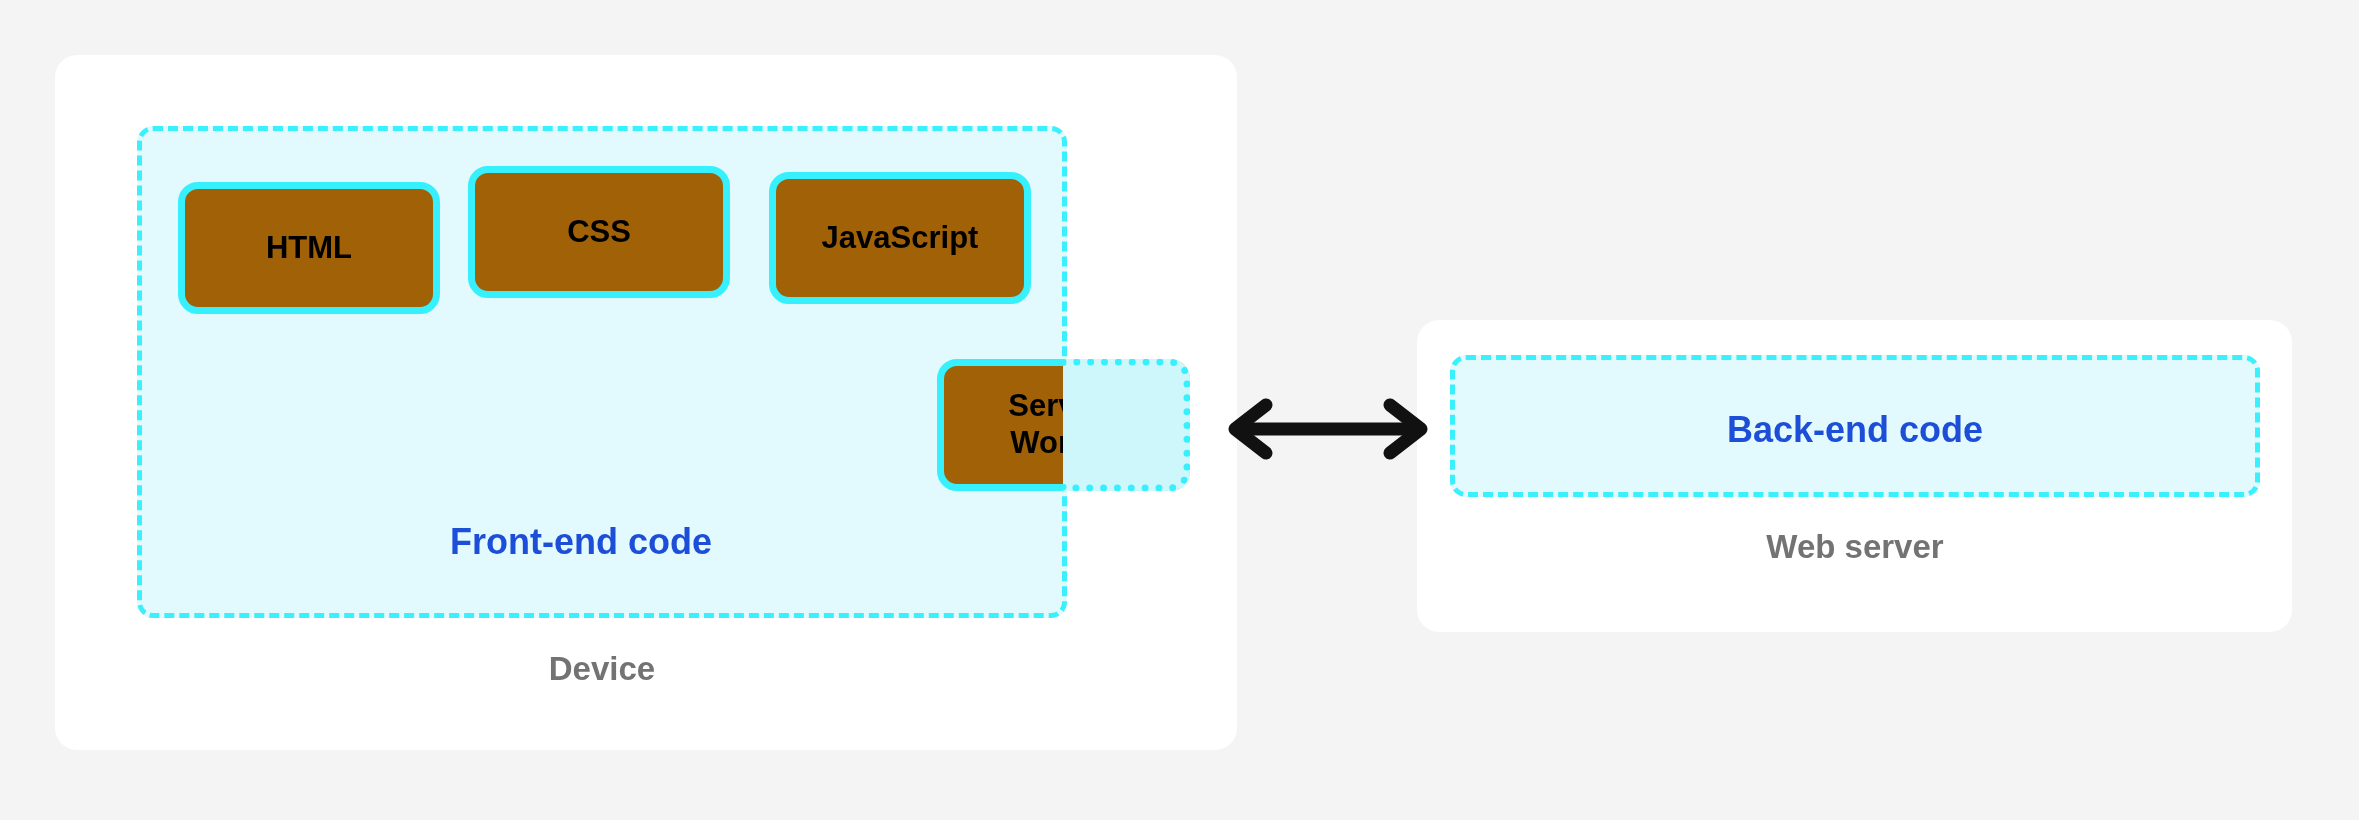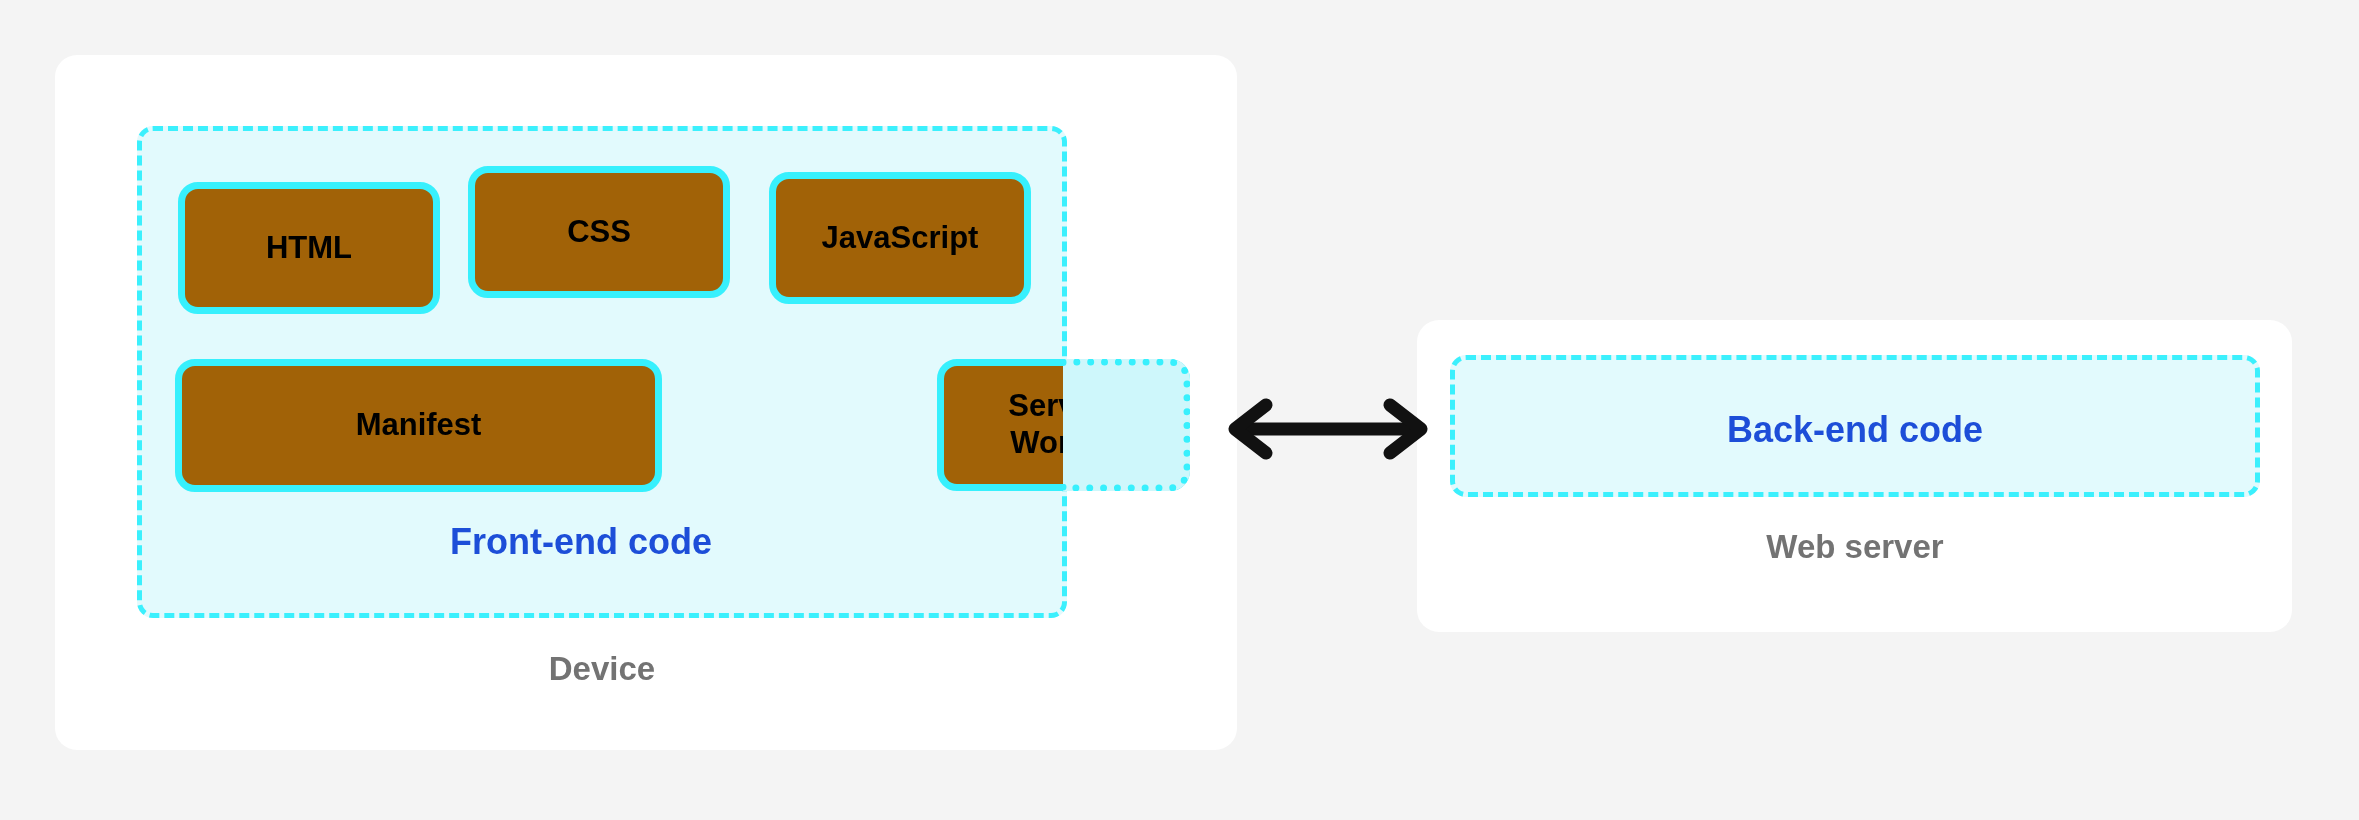--- a/index.html
+++ b/index.html
@@ -171,23 +171,20 @@
   </div>
 
   <div class="tech-box box-css">
     <span>CSS</span>
   </div>
 
   <div class="tech-box box-js">
     <span>JavaScript</span>
   </div>
 
-  <div class="tech-box box-manifest">
-    <span>Manifest</span>
-  </div>
 
   <div class="tech-box box-serviceworker">
     <span>
       <span>Service</span><br>
       <span>Worker</span>
     </span>
   </div>
   <div class="sw-dotted-overlay"></div>
 
   <div class="region-label label-frontend">Front-end code</div>

